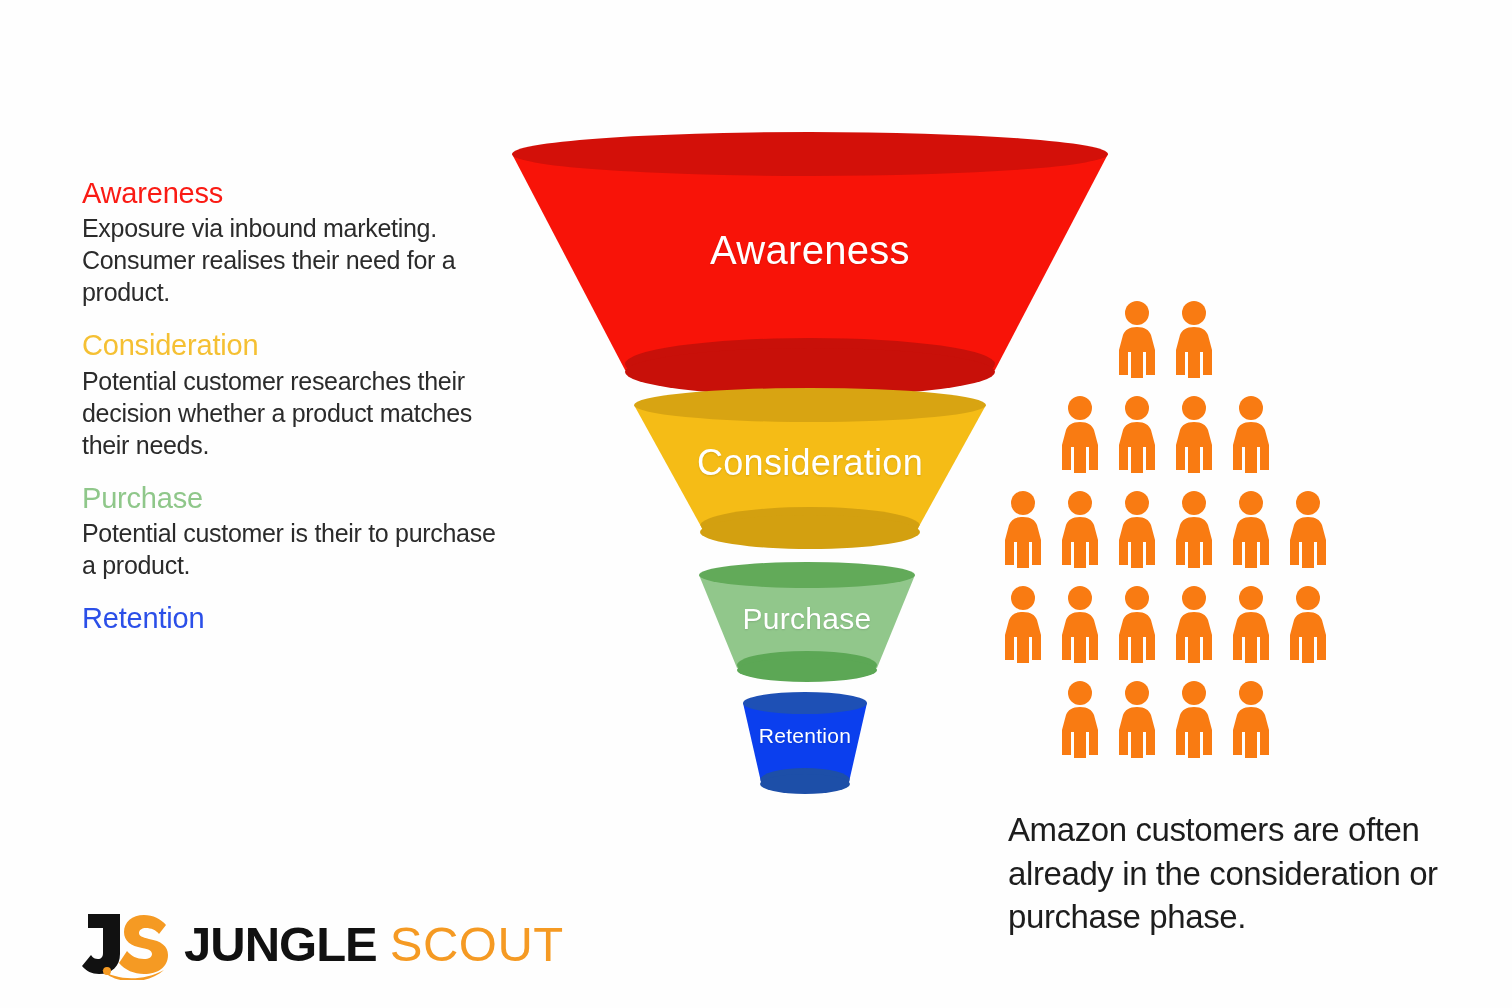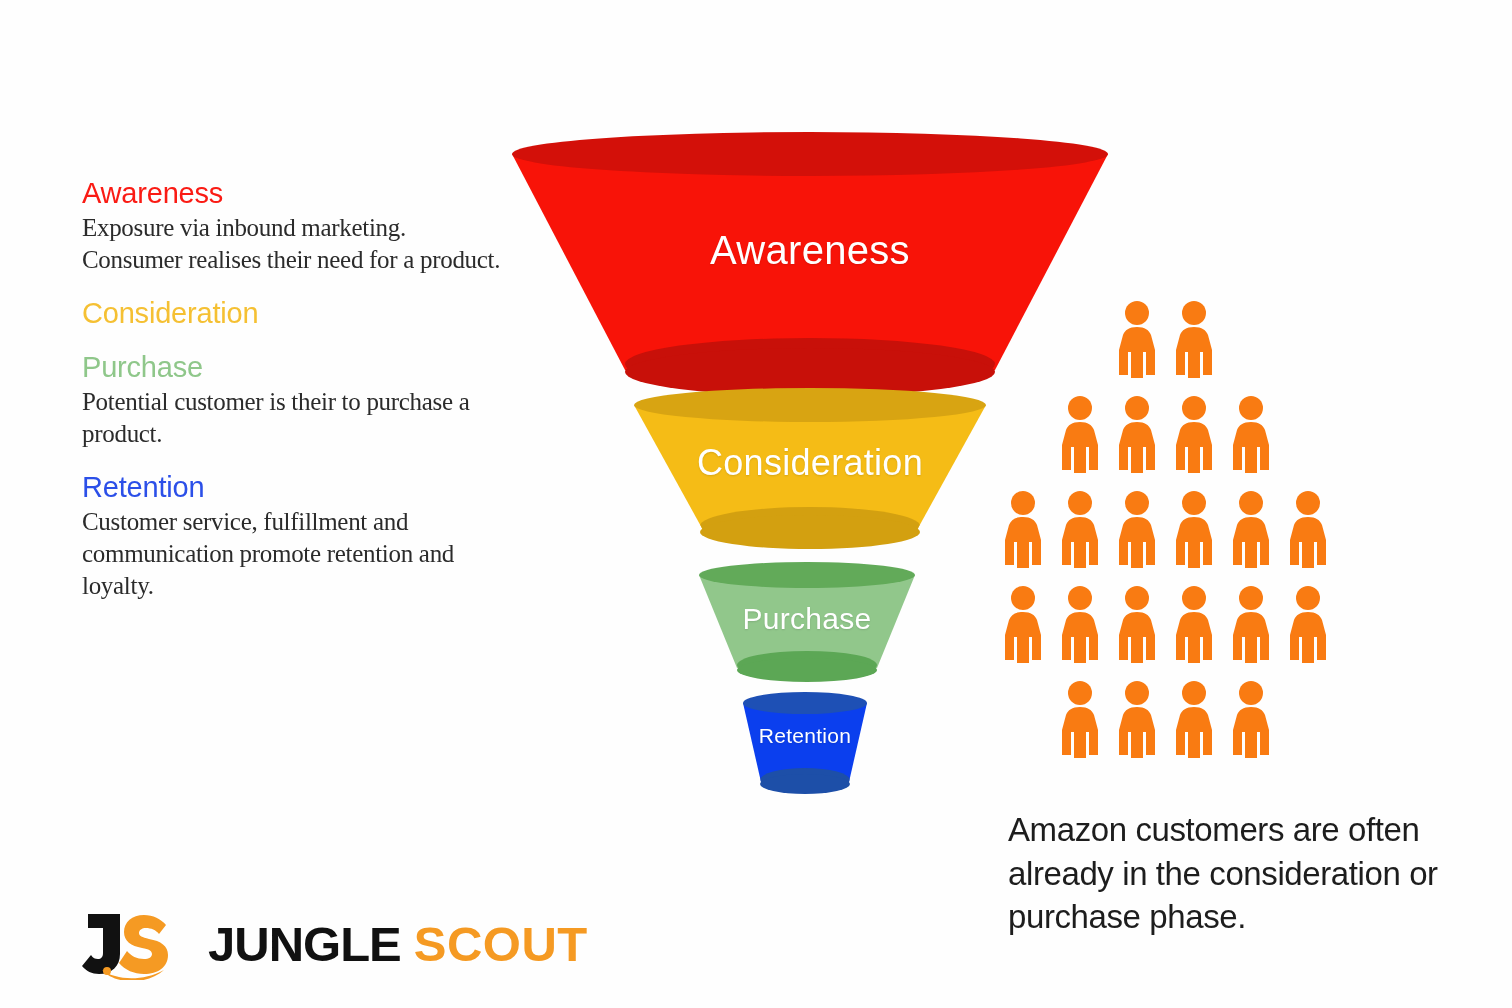--- a/index.html
+++ b/index.html
@@ -38,21 +38,21 @@
     letter-spacing: -0.2px;
     margin: 0 0 3px 0;
     font-family: "Liberation Sans", sans-serif;
   }
   .stage-desc {
     font-size: 25px;
     line-height: 1.28;
     color: #2b2b2b;
     margin: 0;
     letter-spacing: -0.3px;
-    font-family: Liberation Serif, serif;
+    font-family: Liberation Sans, sans-serif;
   }
 
   
   #funnel {
     position: absolute;
     left: 470px;
     top: 120px;
     width: 700px;
     height: 700px;
   }
@@ -122,55 +122,54 @@
     width: 98px;
     height: 72px;
     margin-right: 6px;
   }
   .logo-word {
     font-size: 49px;
     font-weight: bold;
     letter-spacing: -1px;
     line-height: 1;
     font-family: "Liberation Sans", sans-serif;
-    margin-left: 24px;
   }
   .logo-word-2 {
     font-size: 49px;
-    font-weight: 700;
+    font-weight: 400;
     letter-spacing: 0.5px;
     line-height: 1;
     margin-left: 13px;
     font-family: "Liberation Sans", sans-serif;
   }
 </style>
 </head>
 <body style="background: rgb(254, 254, 254);">
 
 <div id="canvas" style="background: rgb(254, 254, 254);">
 
   <div id="stage-list">
 
     <div class="stage-block">
       <div class="stage-title" id="t0" style="color: rgb(250, 27, 20);">Awareness</div>
       <div class="stage-desc">Exposure via inbound marketing. Consumer realises their need for a product.</div>
     </div>
 
     <div class="stage-block">
       <div class="stage-title" id="t1" style="color: rgb(245, 192, 51);">Consideration</div>
+      <div class="stage-desc">Potential customer researches their decision whether a product matches their needs.</div>
     </div>
 
     <div class="stage-block">
       <div class="stage-title" id="t2" style="color: rgb(143, 199, 138);">Purchase</div>
       <div class="stage-desc">Potential customer is their to purchase a product.</div>
     </div>
 
     <div class="stage-block">
       <div class="stage-title" id="t3" style="color: rgb(43, 79, 232);">Retention</div>
-      <div class="stage-desc">Customer service, fulfillment and communication promote retention and loyalty.</div>
     </div>
 
   </div>
 
   <div id="funnel">
 
     <div class="seg" style="left:30px; top:12px;">
       <svg width="620" height="260" viewBox="0 0 620 260">
         <defs>
           <clipPath id="clipA">

